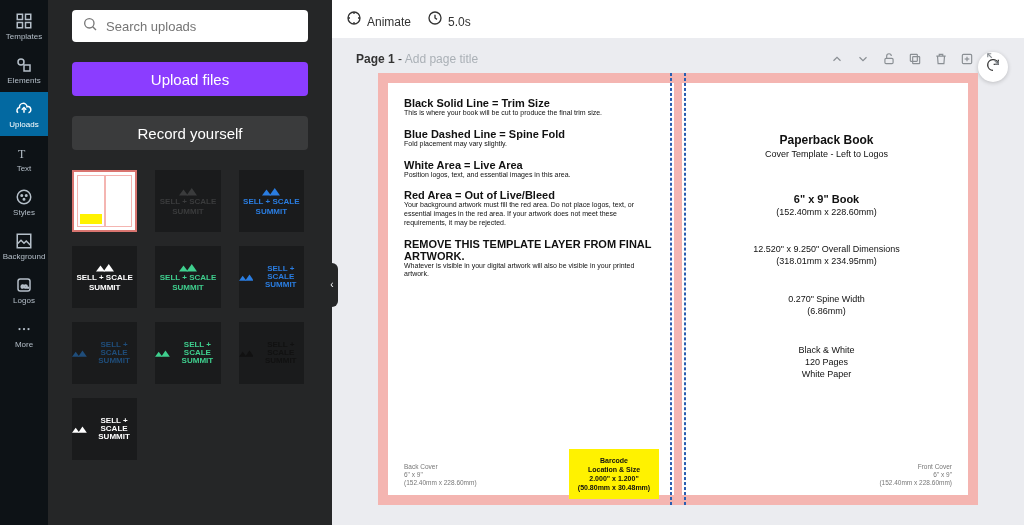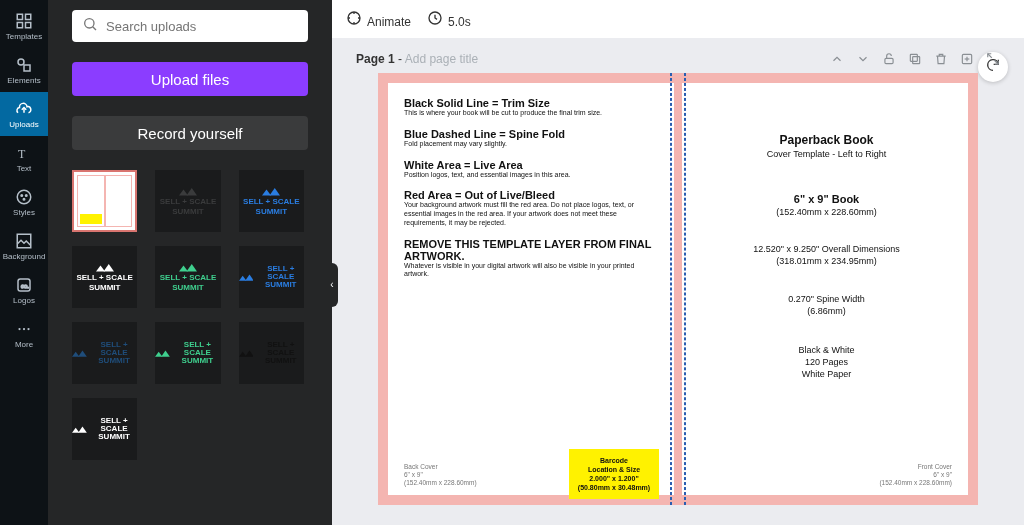--- a/index.html
+++ b/index.html
@@ -373,21 +373,21 @@
               <div>(50.80mm x 30.48mm)</div>
             </div>
           </div>
 
           <div class="spine">
               <div class="spine-red"></div>
             </div>
 
           <div class="half right">
             <div class="bigh">Paperback Book</div>
-            <div class="line">Cover Template - Left to Right</div>
+            <div class="line">Cover Template - Left to Logos</div>
             <div class="big">6" x 9" Book</div>
             <div class="line">(152.40mm x 228.60mm)</div>
             <div class="grp">
               <div>12.520" x 9.250" Overall Dimensions</div>
               <div>(318.01mm x 234.95mm)</div>
             </div>
             <div class="grp">
               <div>0.270" Spine Width</div>
               <div>(6.86mm)</div>
             </div>

